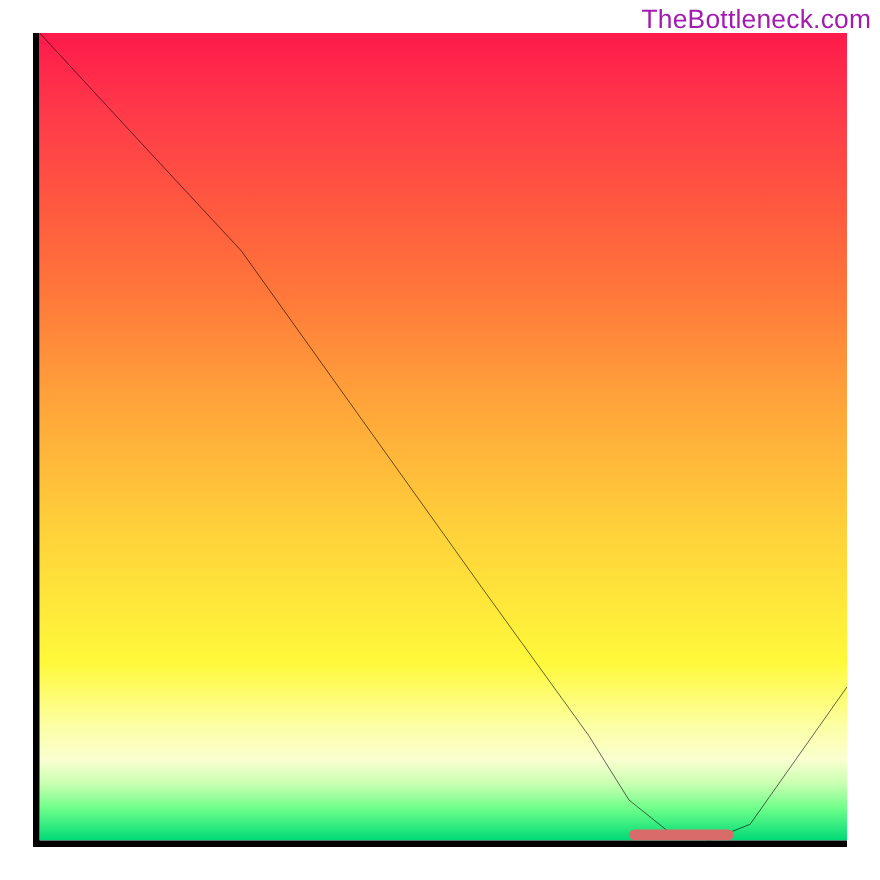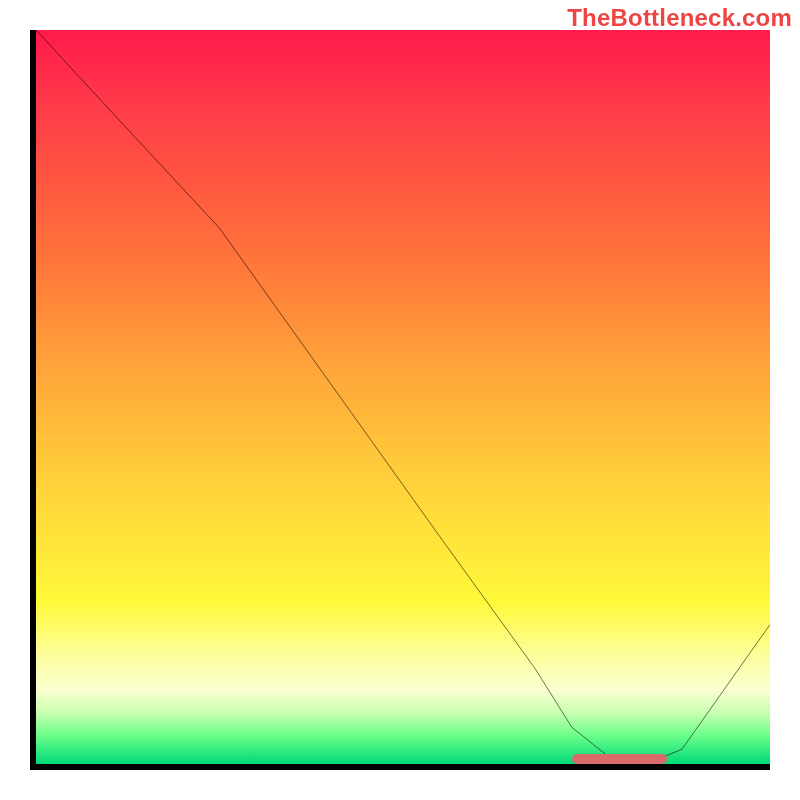--- a/index.html
+++ b/index.html
@@ -13,22 +13,22 @@
   .container {
     position: relative;
     width: 800px;
     height: 800px;
   }
   .watermark {
     position: absolute;
     top: 4px;
     right: 8px;
     font-size: 24px;
-    font-weight: 700;
-    color: #ef4444;
+    font-weight: 400;
+    color: #a21caf;
     letter-spacing: 0.2px;
   }
   .plot {
     position: absolute;
     left: 30px;
     top: 30px;
     width: 740px;
     height: 740px;
     border: 6px solid #000;
     border-top: none;

